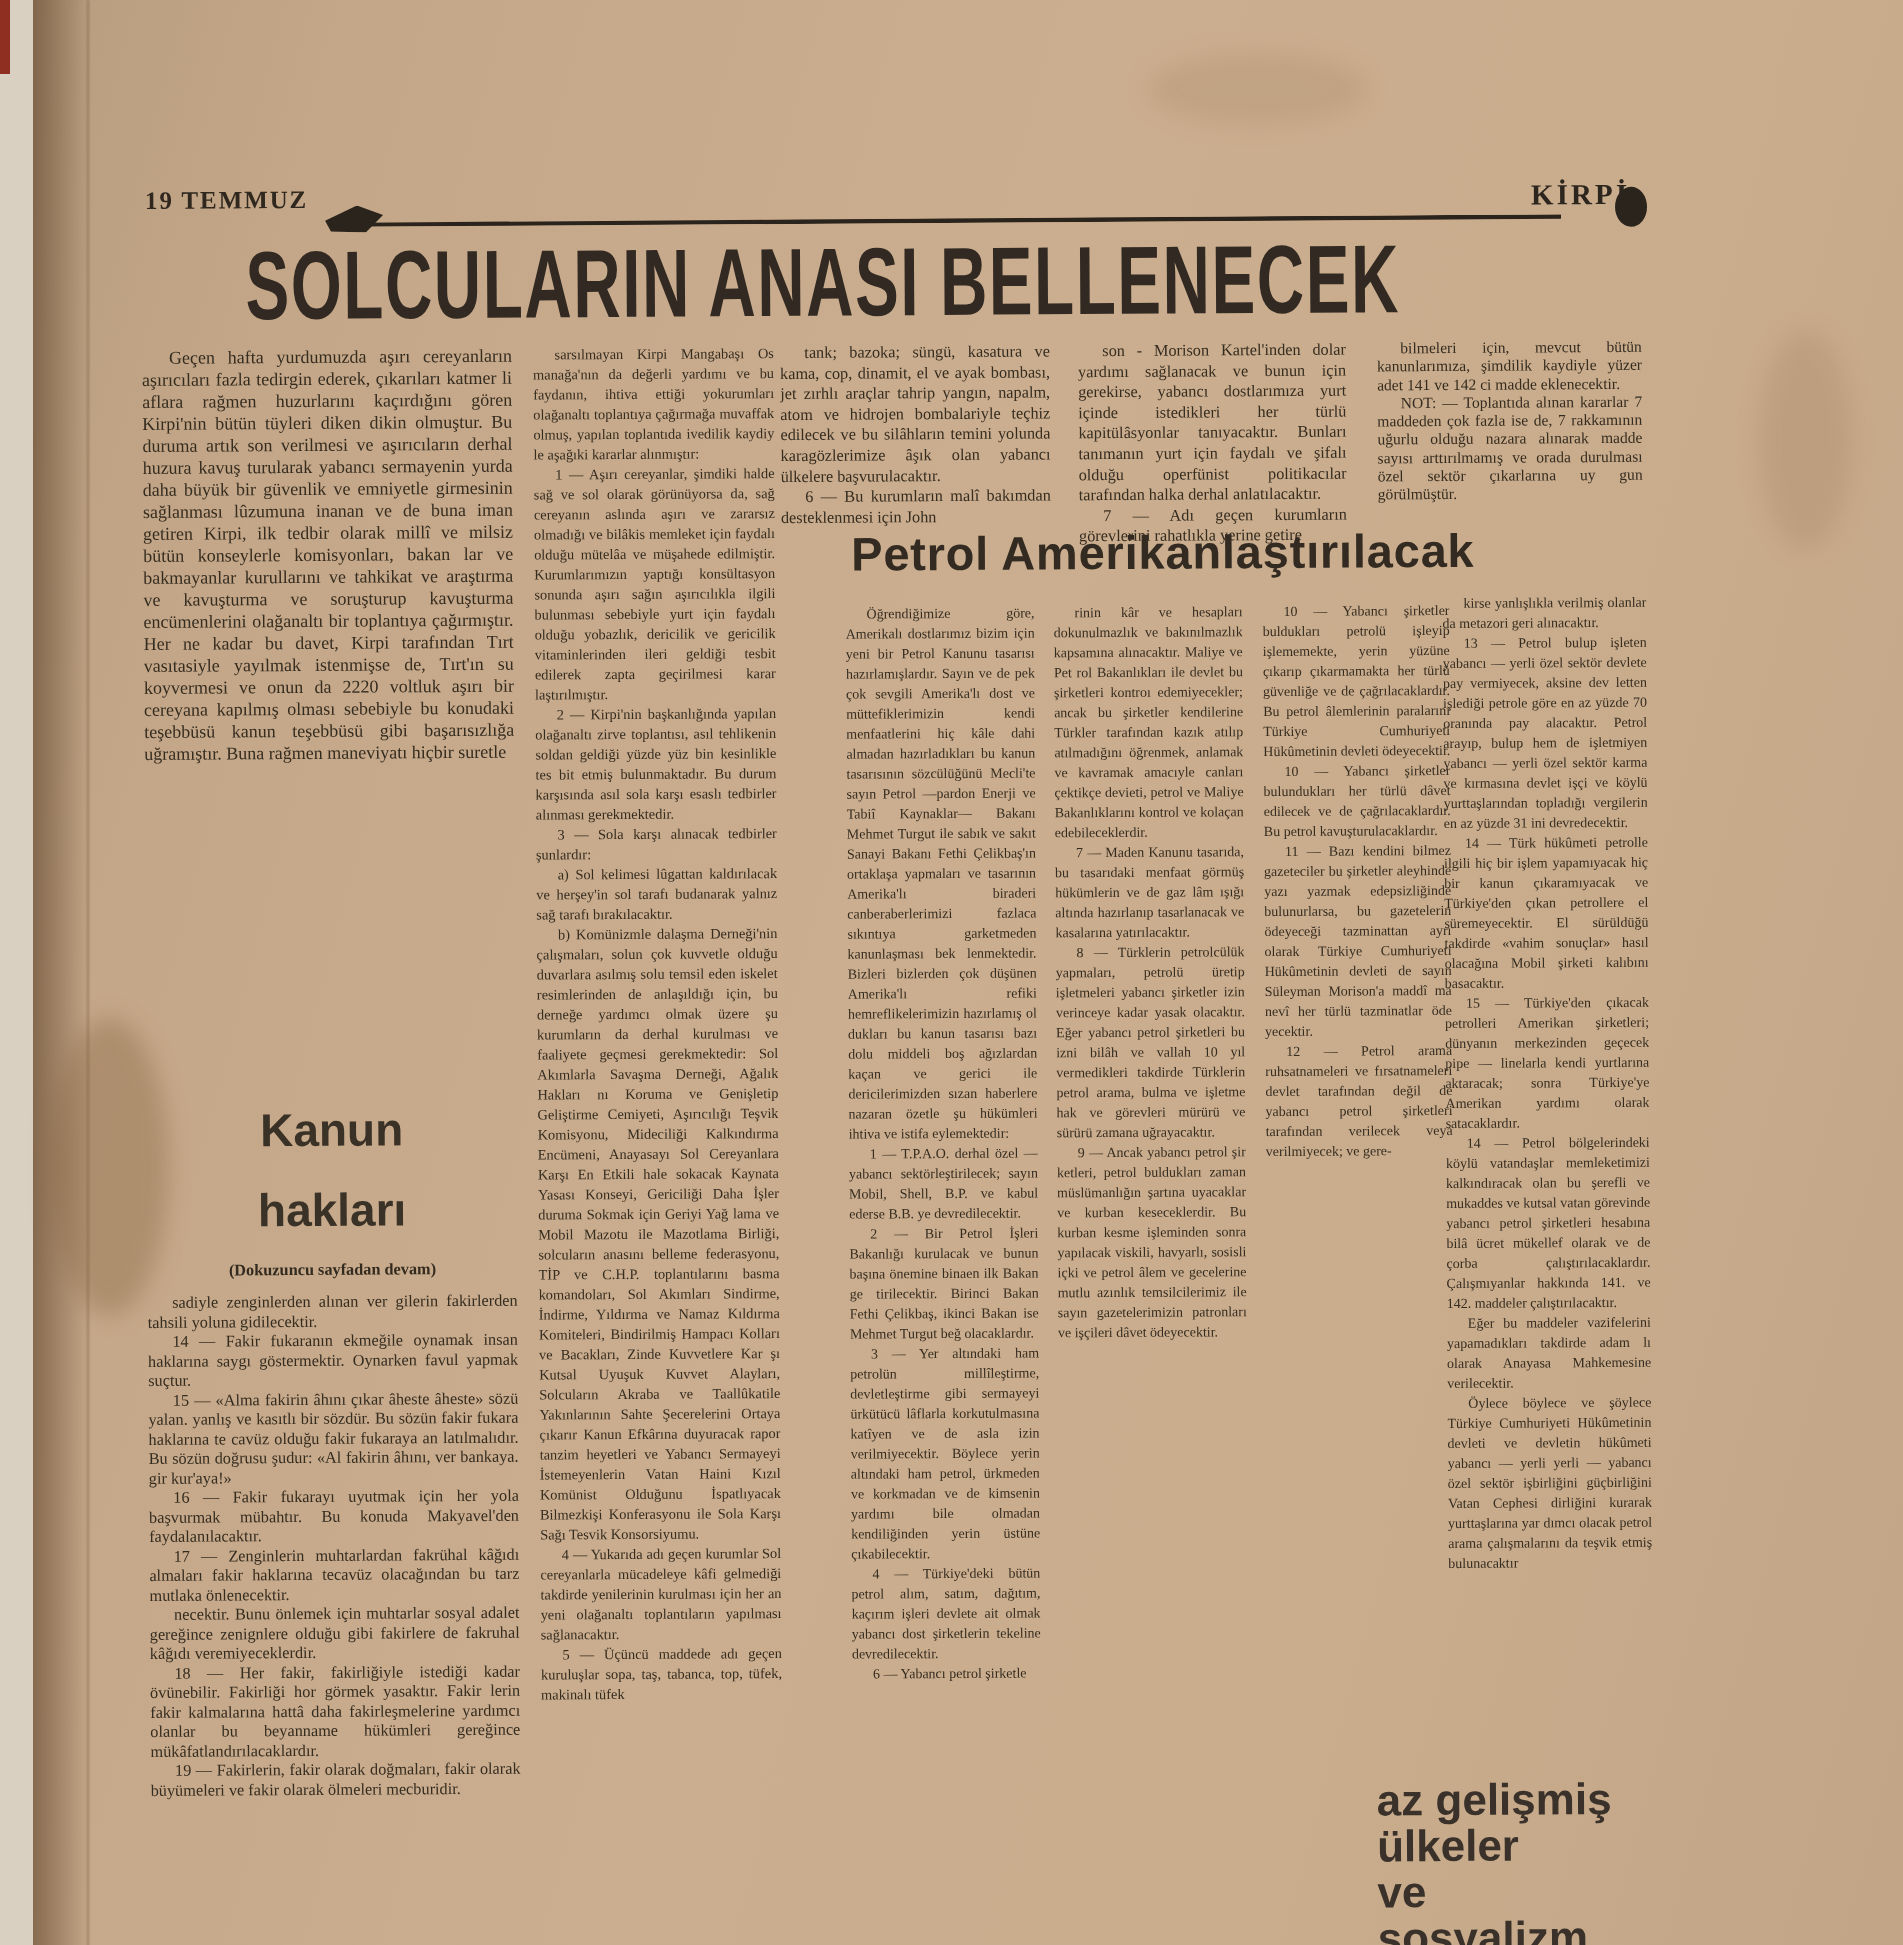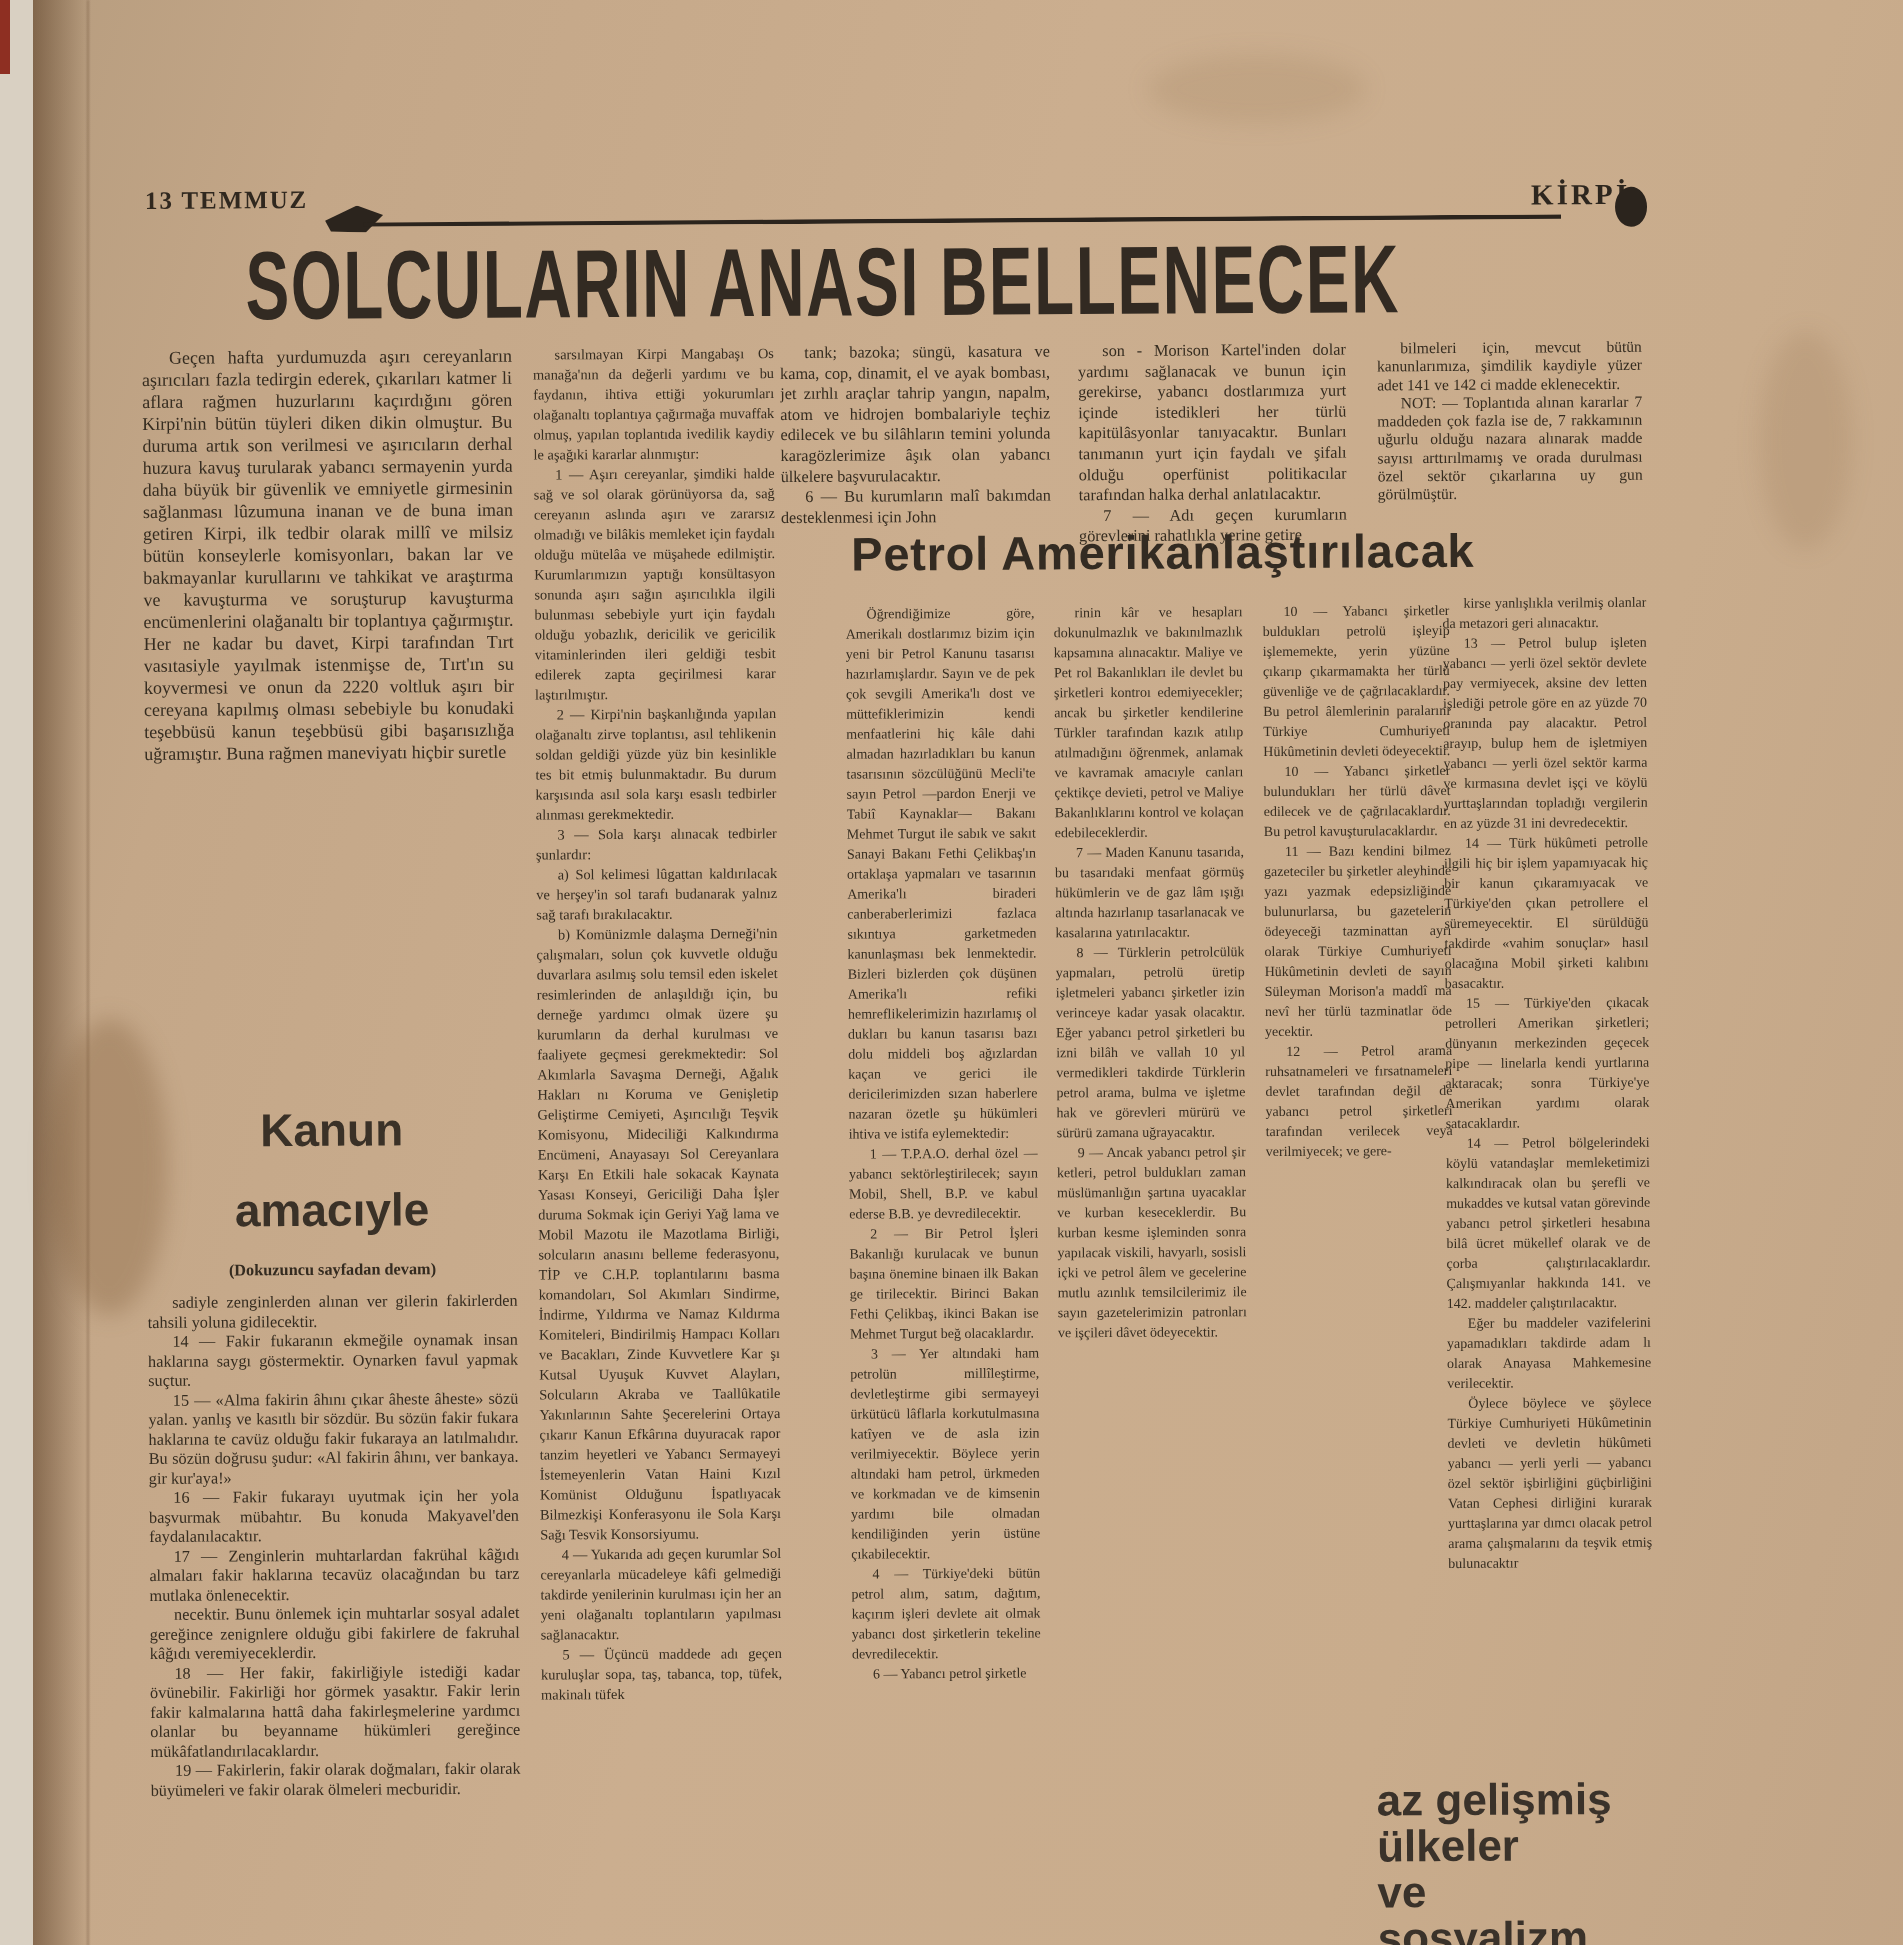--- a/index.html
+++ b/index.html
@@ -65,21 +65,21 @@
   <div class="edge-strip"></div>
   <div class="red-mark"></div>
   <div class="fold-shadow"></div>
   <div class="crease"></div>
   <div class="stain stain1"></div>
   <div class="stain stain2"></div>
   <div class="stain stain3"></div>
 
   <div class="page">
 
-    <div class="date">13 TEMMUZ</div>
+    <div class="date">19 TEMMUZ</div>
     <div class="pen-nib"></div>
     <div class="pen-rule"></div>
     <div class="brand">KİRPİ</div>
     <div class="brand-dot"></div>
 
     <div class="main-headline">SOLCULARIN ANASI BELLENECEK</div>
 
     <div class="col c1">
         <p>Geçen hafta yurdumuzda aşırı cereyanların aşırıcıları fazla tedirgin ederek, çıkarıları katmer li aflara rağmen huzurlarını kaçırdığını gören Kirpi'nin bütün tüyleri diken dikin olmuştur. Bu duruma artık son verilmesi ve aşırıcıların derhal huzura kavuş turularak yabancı sermayenin yurda daha büyük bir güvenlik ve emniyetle girmesinin sağlanması lûzumuna inanan ve de buna iman getiren Kirpi, ilk tedbir olarak millî ve milsiz bütün konseylerle komisyonları, bakan lar ve bakmayanlar kurullarını ve tahkikat ve araştırma ve kavuşturma ve soruşturup kavuşturma encümenlerini olağanaltı bir toplantıya çağırmıştır. Her ne kadar bu davet, Kirpi tarafından Tırt vasıtasiyle yayılmak istenmişse de, Tırt'ın su koyvermesi ve onun da 2220 voltluk aşırı bir cereyana kapılmış olması sebebiyle bu konudaki teşebbüsü kanun teşebbüsü gibi başarısızlığa uğramıştır. Buna rağmen maneviyatı hiçbir suretle</p>
       </div>
@@ -101,21 +101,21 @@
         <p>son - Morison Kartel'inden dolar yardımı sağlanacak ve bunun için gerekirse, yabancı dostlarımıza yurt içinde istedikleri her türlü kapitülâsyonlar tanıyacaktır. Bunları tanımanın yurt için faydalı ve şifalı olduğu operfünist politikacılar tarafından halka derhal anlatılacaktır.</p>
         <p>7 — Adı geçen kurumların görevlerini rahatlıkla yerine getire</p>
       </div>
     <div class="col c5">
         <p>bilmeleri için, mevcut bütün kanunlarımıza, şimdilik kaydiyle yüzer adet 141 ve 142 ci madde eklenecektir.</p>
         <p>NOT: — Toplantıda alınan kararlar 7 maddeden çok fazla ise de, 7 rakkamının uğurlu olduğu nazara alınarak madde sayısı arttırılmamış ve orada durulması özel sektör çıkarlarına uy gun görülmüştür.</p>
       </div>
 
     <div class="fukara-title">
       <span>Kanun</span><br>
-      <span>amacıyle</span>
+      <span>hakları</span>
     </div>
     <div class="fukara-cont">(Dokuzuncu sayfadan devam)</div>
     <div class="col fukara-body">
         <p>sadiyle zenginlerden alınan ver gilerin fakirlerden tahsili yoluna gidilecektir.</p>
         <p>14 — Fakir fukaranın ekmeğile oynamak insan haklarına saygı göstermektir. Oynarken favul yapmak suçtur.</p>
         <p>15 — «Alma fakirin âhını çıkar âheste âheste» sözü yalan. yanlış ve kasıtlı bir sözdür. Bu sözün fakir fukara haklarına te cavüz olduğu fakir fukaraya an latılmalıdır. Bu sözün doğrusu şudur: «Al fakirin âhını, ver bankaya. gir kur'aya!»</p>
         <p>16 — Fakir fukarayı uyutmak için her yola başvurmak mübahtır. Bu konuda Makyavel'den faydalanılacaktır.</p>
         <p>17 — Zenginlerin muhtarlardan fakrühal kâğıdı almaları fakir haklarına tecavüz olacağından bu tarz mutlaka önlenecektir.</p>
         <p>necektir. Bunu önlemek için muhtarlar sosyal adalet gereğince zenignlere olduğu gibi fakirlere de fakruhal kâğıdı veremiyeceklerdir.</p>
         <p>18 — Her fakir, fakirliğiyle istediği kadar övünebilir. Fakirliği hor görmek yasaktır. Fakir lerin fakir kalmalarına hattâ daha fakirleşmelerine yardımcı olanlar bu beyanname hükümleri gereğince mükâfatlandırılacaklardır.</p>

